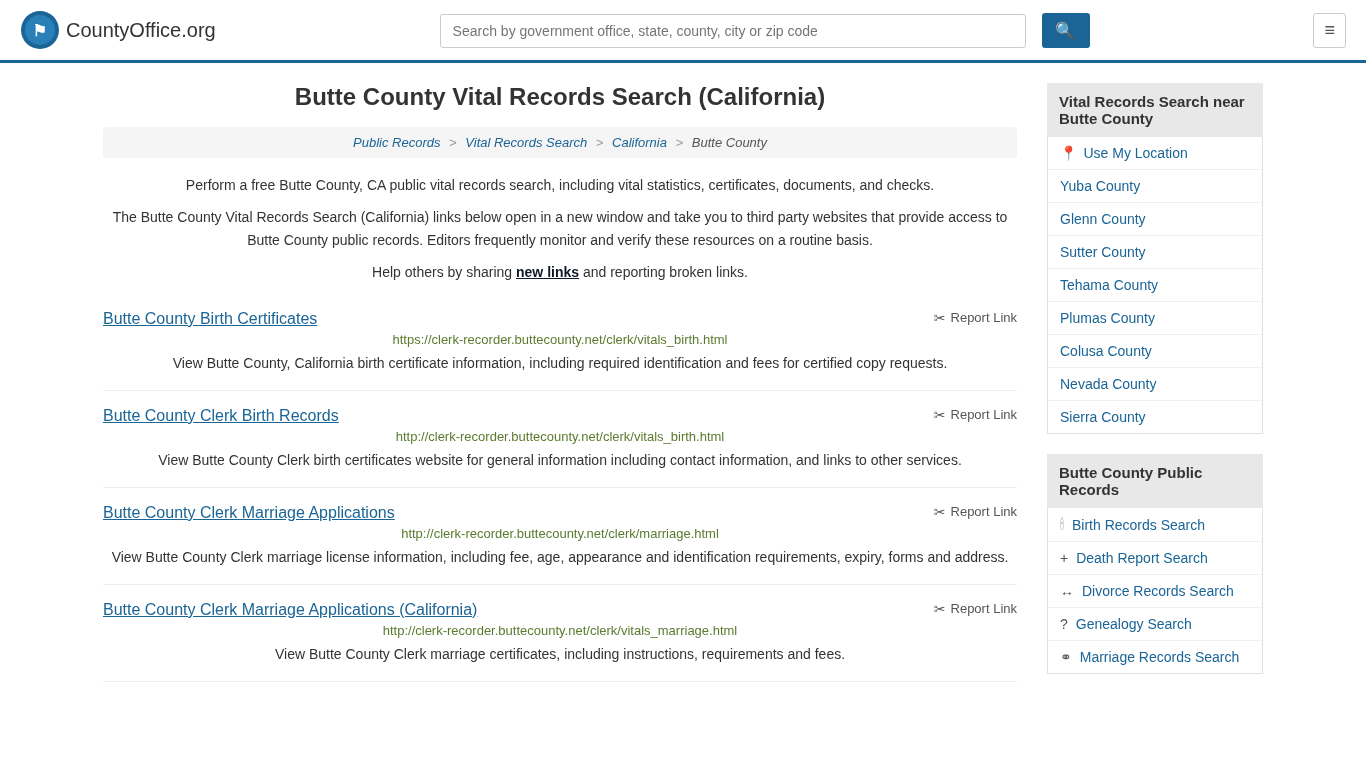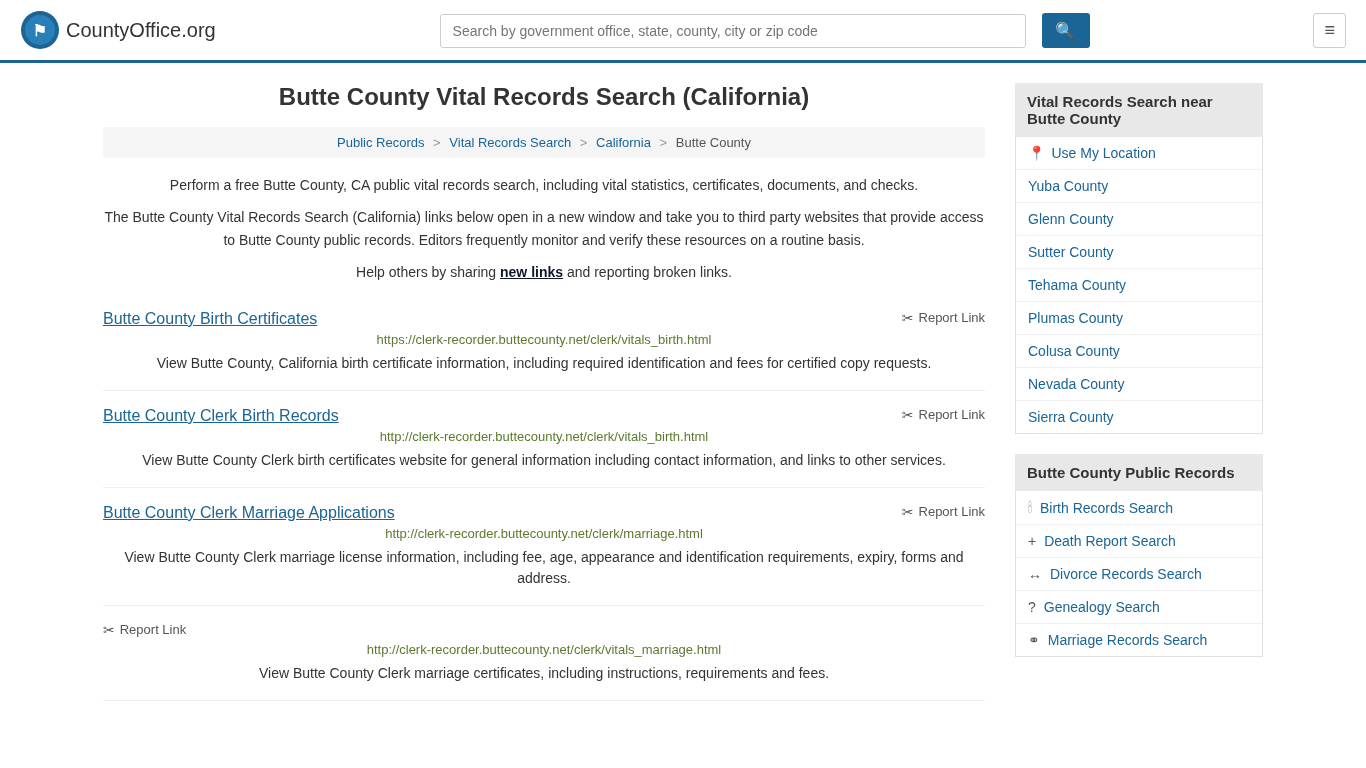--- a/index.html
+++ b/index.html
@@ -88,20 +88,21 @@
       color: #333;
       margin-bottom: 16px;
     }
     .breadcrumb {
       background: #f5f5f5;
       padding: 8px 12px;
       border-radius: 3px;
       margin-bottom: 16px;
       font-size: 13px;
       color: #555;
+      font-style: italic;
     }
     .breadcrumb a {
       color: #1a6496;
       text-decoration: none;
     }
     .breadcrumb .sep { margin: 0 5px; color: #999; }
 
     .description {
       margin-bottom: 10px;
       line-height: 1.6;
@@ -150,21 +151,21 @@
       cursor: pointer;
     }
     .result-desc {
       font-size: 14px;
       line-height: 1.5;
       color: #333;
     }
 
     
     .sidebar {
-      width: 248px;
+      width: 216px;
       flex-shrink: 0;
     }
     .sidebar-section {
       margin-bottom: 20px;
     }
     .sidebar-heading {
       background: #e8e8e8;
       padding: 10px 12px;
       font-size: 15px;
       font-weight: bold;
@@ -291,20 +292,21 @@
             <span class="report-icon">✂</span>
             <span>Report Link</span>
           </span>
         </div>
         <div class="result-url">http://clerk-recorder.buttecounty.net/clerk/marriage.html</div>
         <div class="result-desc">View Butte County Clerk marriage license information, including fee, age, appearance and identification requirements, expiry, forms and address.</div>
       </div>
 
       <div class="result-item">
         <div class="result-header">
+          <span class="result-title">Butte County Clerk Marriage Applications (California)</span>
           <span class="report-link">
             <span class="report-icon">✂</span>
             <span>Report Link</span>
           </span>
         </div>
         <div class="result-url">http://clerk-recorder.buttecounty.net/clerk/vitals_marriage.html</div>
         <div class="result-desc">View Butte County Clerk marriage certificates, including instructions, requirements and fees.</div>
       </div>
 
     </div>

